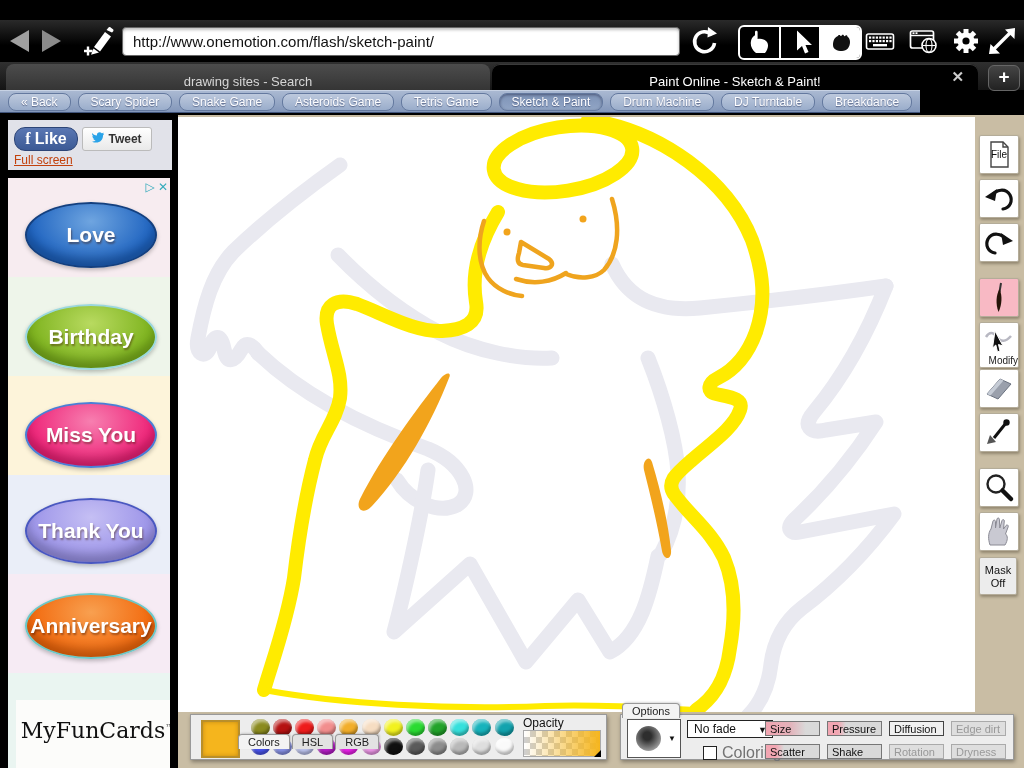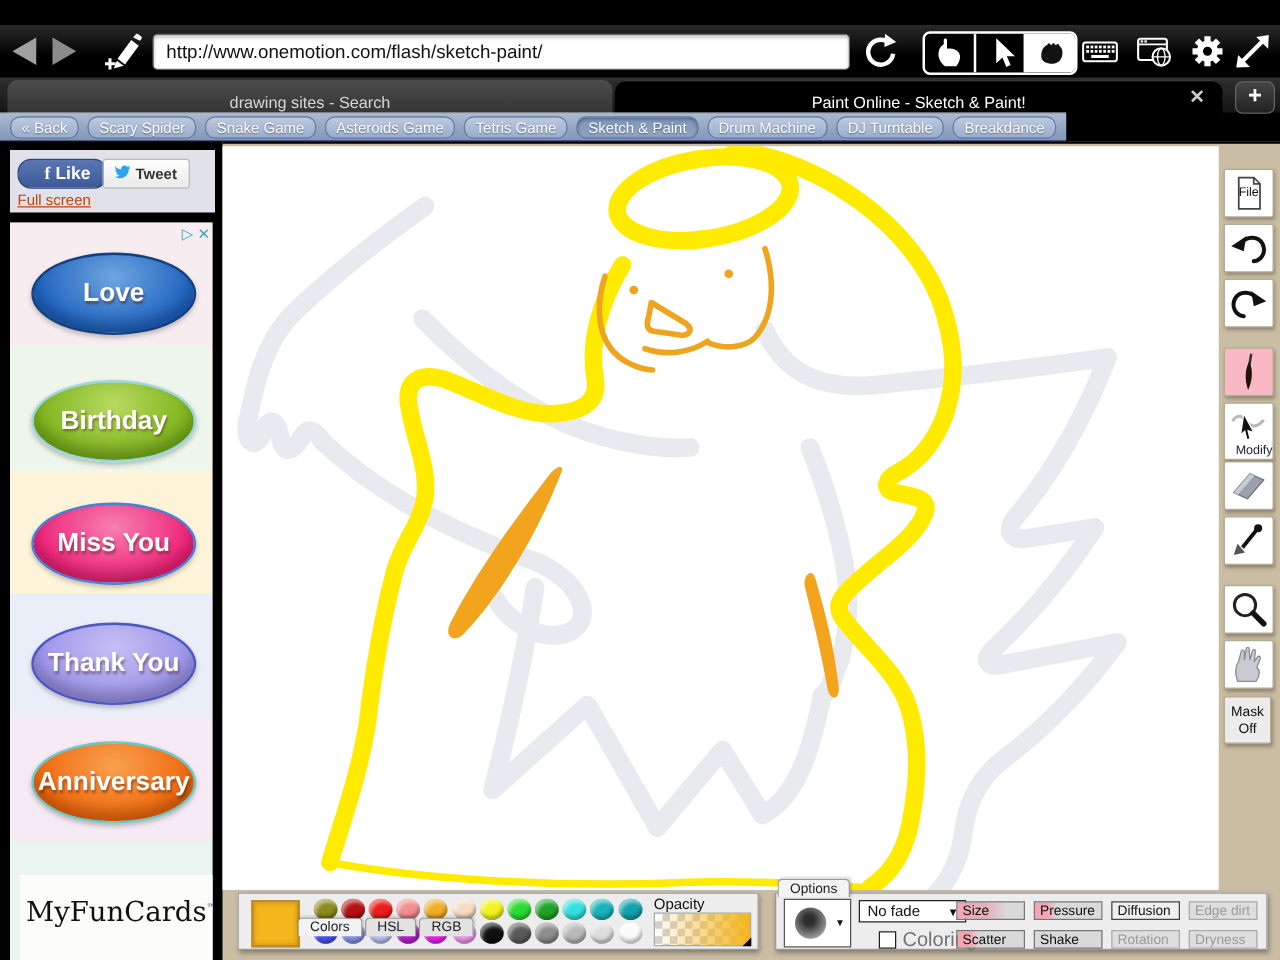--- a/index.html
+++ b/index.html
@@ -46,32 +46,32 @@
   .tab{position:absolute;top:2px;height:35px;border-radius:8px 8px 0 0;font-size:13px;
     display:flex;align-items:center;justify-content:center;}
   #tab1{left:6px;width:484px;background:linear-gradient(#4c4c4c,#2d2d2d);color:#d6d6d6;}
   #tab2{left:492px;width:486px;background:#000;color:#fff;box-shadow:inset 0 1px 0 #3a3a3a;}
   #tab2-close{position:absolute;right:14px;top:4px;color:#ccc;font-size:15px;font-weight:bold;cursor:default;}
   #newtab-btn{position:absolute;left:988px;top:3px;width:30px;height:24px;border-radius:6px;
     background:linear-gradient(#454545,#222);border:1px solid #666;color:#fff;font-size:19px;font-weight:bold;
     text-align:center;line-height:22px;}
 
   
-  #bookmarkbar{position:absolute;left:0;top:90px;width:853px;height:23px;
+  #bookmarkbar{position:absolute;left:0;top:90px;width:920px;height:23px;
     background:linear-gradient(#aab9d2,#8397ba);border-top:1px solid #c7d2e4;border-bottom:1px solid #41557c;
     box-sizing:border-box;display:flex;align-items:center;gap:7px;padding:0 8px;}
   .bm-btn{flex:1 1 auto;height:16px;line-height:16px;text-align:center;font-size:12px;color:#fdfdff;
     background:linear-gradient(#bdc9dd,#9aadcb);border:1px solid #64799f;border-radius:8px;
     text-shadow:0 1px 1px rgba(20,30,70,.5);white-space:nowrap;padding:0 4px;}
   .bm-btn.active{background:linear-gradient(#7e93b7,#91a5c5);box-shadow:inset 0 1px 3px rgba(0,0,30,.4);}
 
   
   #social-box{position:absolute;left:8px;top:120px;width:164px;height:50px;background:#e1e2e9;}
   #like-btn{position:absolute;left:6px;top:7px;width:62px;height:22px;background:linear-gradient(#5a77b3,#3c5a95);
-    border:1px solid #2d4577;border-radius:11px;color:#fff;font-size:14px;font-weight:bold;text-align:center;line-height:21px;padding-left:8px;}
+    border:1px solid #2d4577;border-radius:11px;color:#fff;font-size:16px;font-weight:bold;text-align:center;line-height:21px;}
   #like-btn .f{font-family:"Liberation Serif",serif;font-weight:bold;margin-right:4px;}
   #tweet-btn{position:absolute;left:74px;top:7px;width:68px;height:22px;background:linear-gradient(#fff,#e9e9e9);
     border:1px solid #bbb;border-radius:3px;color:#333;font-size:12px;font-weight:bold;text-align:center;line-height:21px;}
   #tweet-btn .bird{color:#2aa3e8;margin-right:3px;font-size:13px;}
   #fullscreen-link{position:absolute;left:6px;top:33px;font-size:12px;color:#c2410c;text-decoration:underline;}
 
   #ad{position:absolute;left:8px;top:178px;width:162px;height:590px;overflow:hidden;background:#f4eee6;}
   .ad-stripe{position:absolute;left:0;width:162px;height:99px;}
   #adchoices{position:absolute;right:2px;top:2px;font-size:12px;color:#33aabb;z-index:5;}
   .ad-oval{position:absolute;left:17px;width:128px;height:62px;border-radius:50%;border:2px solid;

